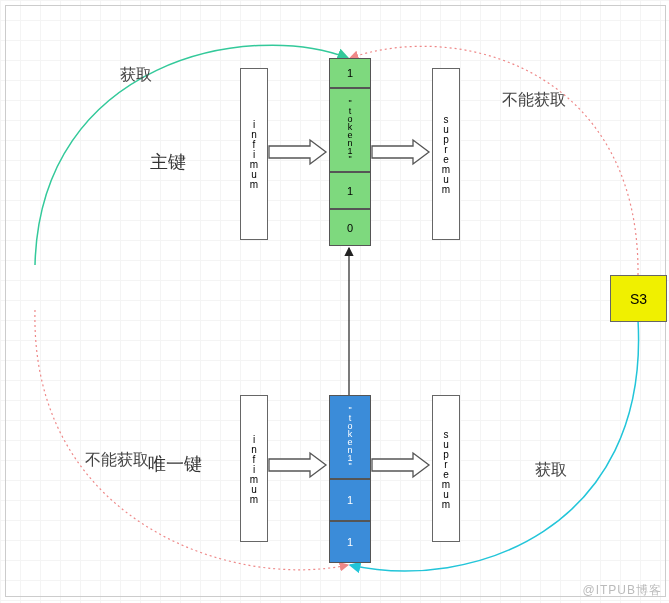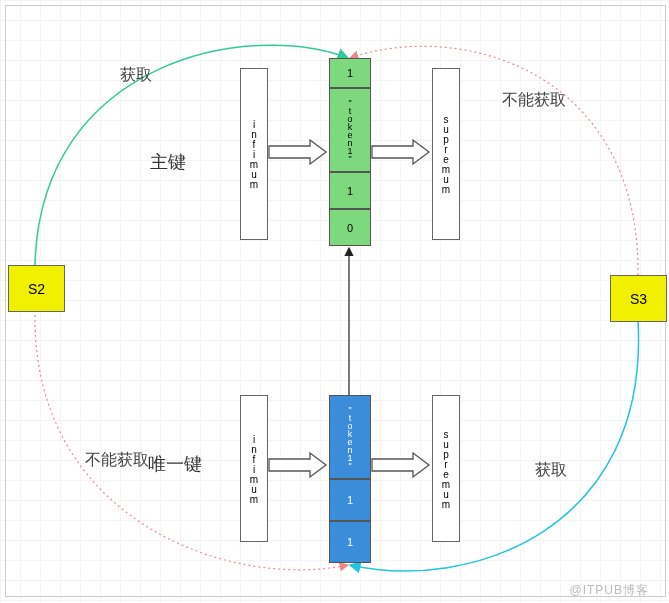--- a/index.html
+++ b/index.html
@@ -8,21 +8,21 @@
 .session-box{position:absolute;width:55px;height:45px;background:#f0f000;border:1.5px solid #666;display:flex;align-items:center;justify-content:center;font-size:14px}
 .vbox{position:absolute;width:26px;border:1.5px solid #666;background:#fff;display:flex;align-items:center;justify-content:center}
 .vtext{writing-mode:vertical-rl;text-orientation:upright;font-size:10px;letter-spacing:-1px}
 .biglabel{position:absolute;font-size:18px;color:#333}
 .smalllabel{position:absolute;font-size:16px;color:#444}
 .cell{position:absolute;width:40px;border:1.5px solid #555;display:flex;align-items:center;justify-content:center;font-size:11px;text-align:center}
 .green{background:#7ed97e}
 .blue{background:#3b8cd9;color:#fff}
 .tcell{height:82px}
 .tcell .vtxt{writing-mode:vertical-rl;text-orientation:upright;font-size:9px;letter-spacing:-2px}
-.watermark{position:absolute;right:20px;bottom:4px;font-size:12px;color:#bbb;letter-spacing:1px}
+.watermark{position:absolute;right:7px;bottom:4px;font-size:12px;color:#bbb;letter-spacing:1px}
 svg{position:absolute;left:0;top:0;pointer-events:none}
 </style>
 </head>
 <body>
 
 <div class="canvas">
 <div class="frame"></div>
 
 <svg width="669" height="603">
   <defs>
@@ -54,23 +54,20 @@
   <path d="M 349 395 L 349 248" stroke="#222" stroke-width="1.2" fill="none" marker-end="url(#ah-black)"></path>
 
   <line x1="269" y1="152" x2="324" y2="152" stroke="#555" stroke-width="8" stroke-opacity="0"></line>
   <path d="M 269 146 L 310 146 L 310 140 L 326 152 L 310 164 L 310 158 L 269 158 Z" fill="#fff" stroke="#555" stroke-width="1.3"></path>
   <path d="M 372 146 L 413 146 L 413 140 L 429 152 L 413 164 L 413 158 L 372 158 Z" fill="#fff" stroke="#555" stroke-width="1.3"></path>
 
   <path d="M 269 459 L 310 459 L 310 453 L 326 465 L 310 477 L 310 471 L 269 471 Z" fill="#fff" stroke="#555" stroke-width="1.3"></path>
   <path d="M 372 459 L 413 459 L 413 453 L 429 465 L 413 477 L 413 471 L 372 471 Z" fill="#fff" stroke="#555" stroke-width="1.3"></path>
 </svg>
 
-<div class="session-box" style="left:8px;top:265px">
-      <span>S2</span>
-    </div>
 <div class="session-box" style="left:610px;top:275px">
       <span>S3</span>
     </div>
 
 <div class="biglabel" style="left:150px;top:150px">主键</div>
 <div class="biglabel" style="left:148px;top:452px">唯一键</div>
 
 <div class="smalllabel" style="left:120px;top:65px">获取</div>
 <div class="smalllabel" style="left:502px;top:90px">不能获取</div>
 <div class="smalllabel" style="left:85px;top:450px">不能获取</div>

